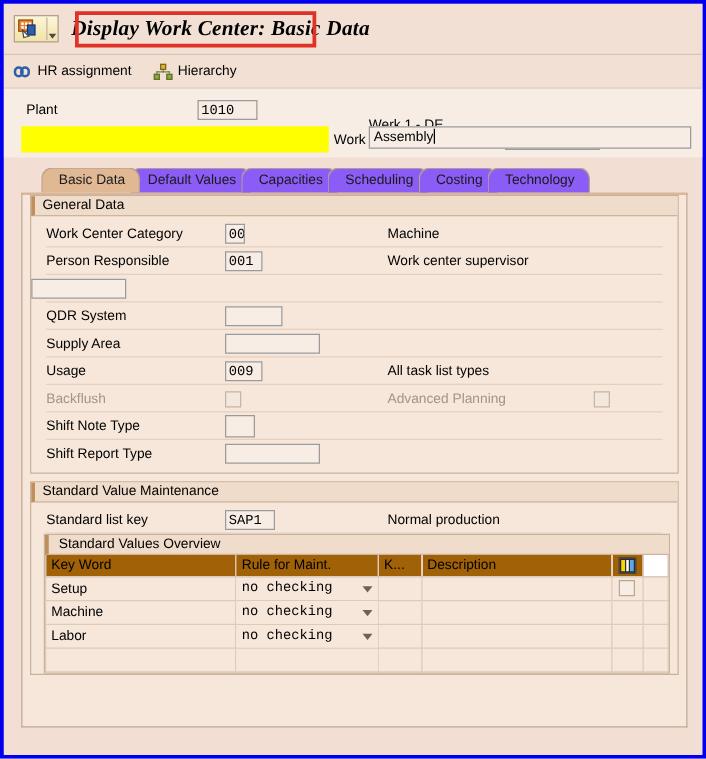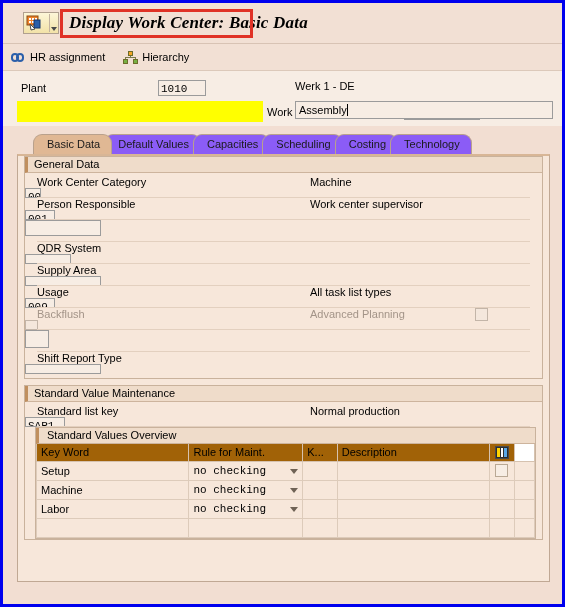--- a/index.html
+++ b/index.html
@@ -22,21 +22,21 @@
     overflow: hidden;
   }
 
   
   .titlebar {
     position: relative;
     height: 40px;
     background: #f2e0d4;
     display: flex;
     align-items: center;
-    padding-left: 20px;
+    padding-left: 8px;
     border-bottom: 1px solid #d8c3b4;
   }
   .sysicon {
     width: 36px;
     height: 22px;
     border: 1px solid #b0a08f;
     background: linear-gradient(to bottom, #fdf6d8, #f2e2a8);
     display: flex;
     align-items: center;
     justify-content: space-between;
@@ -264,22 +264,21 @@
     padding-left: 6px;
     font-size: 11px;
     box-sizing: border-box;
   }
   .gbody { padding: 3px 0 4px 0; }
 
   .frow {
     position: relative;
     height: 22px;
     display: flex;
-    align-items: flex-start;
-    flex-direction: column;
+    align-items: center;
   }
   .frow .flbl {
     width: 155px;
     padding-left: 12px;
     box-sizing: border-box;
     font-size: 11px;
   }
   .frow .flbl.dim { color: #a39488; }
   .frow .right {
     position: absolute;
@@ -444,21 +443,21 @@
           <span class="nd br"></span>
       </span>
       <span>Hierarchy</span>
     </div>
   </div>
 
   <div class="headerfields">
     <div class="hrow">
       <div class="lbl">Plant</div>
       <div class="fld" style="width:48px">1010</div>
-      <div class="desc-wrap" style="top:3px">
+      <div class="desc-wrap" style="top:17px">
         <span class="plaintxt">Werk 1 - DE</span>
       </div>
     </div>
     <div class="hrow" style="margin-top:3px">
       <div class="yellow-hl"></div>
       <div class="lbl">Work center</div>
       <div class="fld" style="width:76px">ASSEMBLY</div>
       <div class="desc-wrap" style="top:0px">
         <div class="descfield">
           <span class="focus-bracket"></span>
@@ -523,20 +522,21 @@
 
         <div class="frow">
           <div class="flbl dim">Backflush</div>
           <div class="chk dim"></div>
           <div class="right dim">Advanced Planning</div>
           <div class="chk dim chk-right"></div>
           <div class="rowline"></div>
         </div>
 
         <div class="frow">
+          <div class="flbl">Shift Note Type</div>
           <div class="fld" style="width:24px;height:18px;line-height:18px"></div>
           <div class="rowline"></div>
         </div>
 
         <div class="frow">
           <div class="flbl">Shift Report Type</div>
           <div class="fld" style="width:76px"></div>
         </div>
 
       </div>

